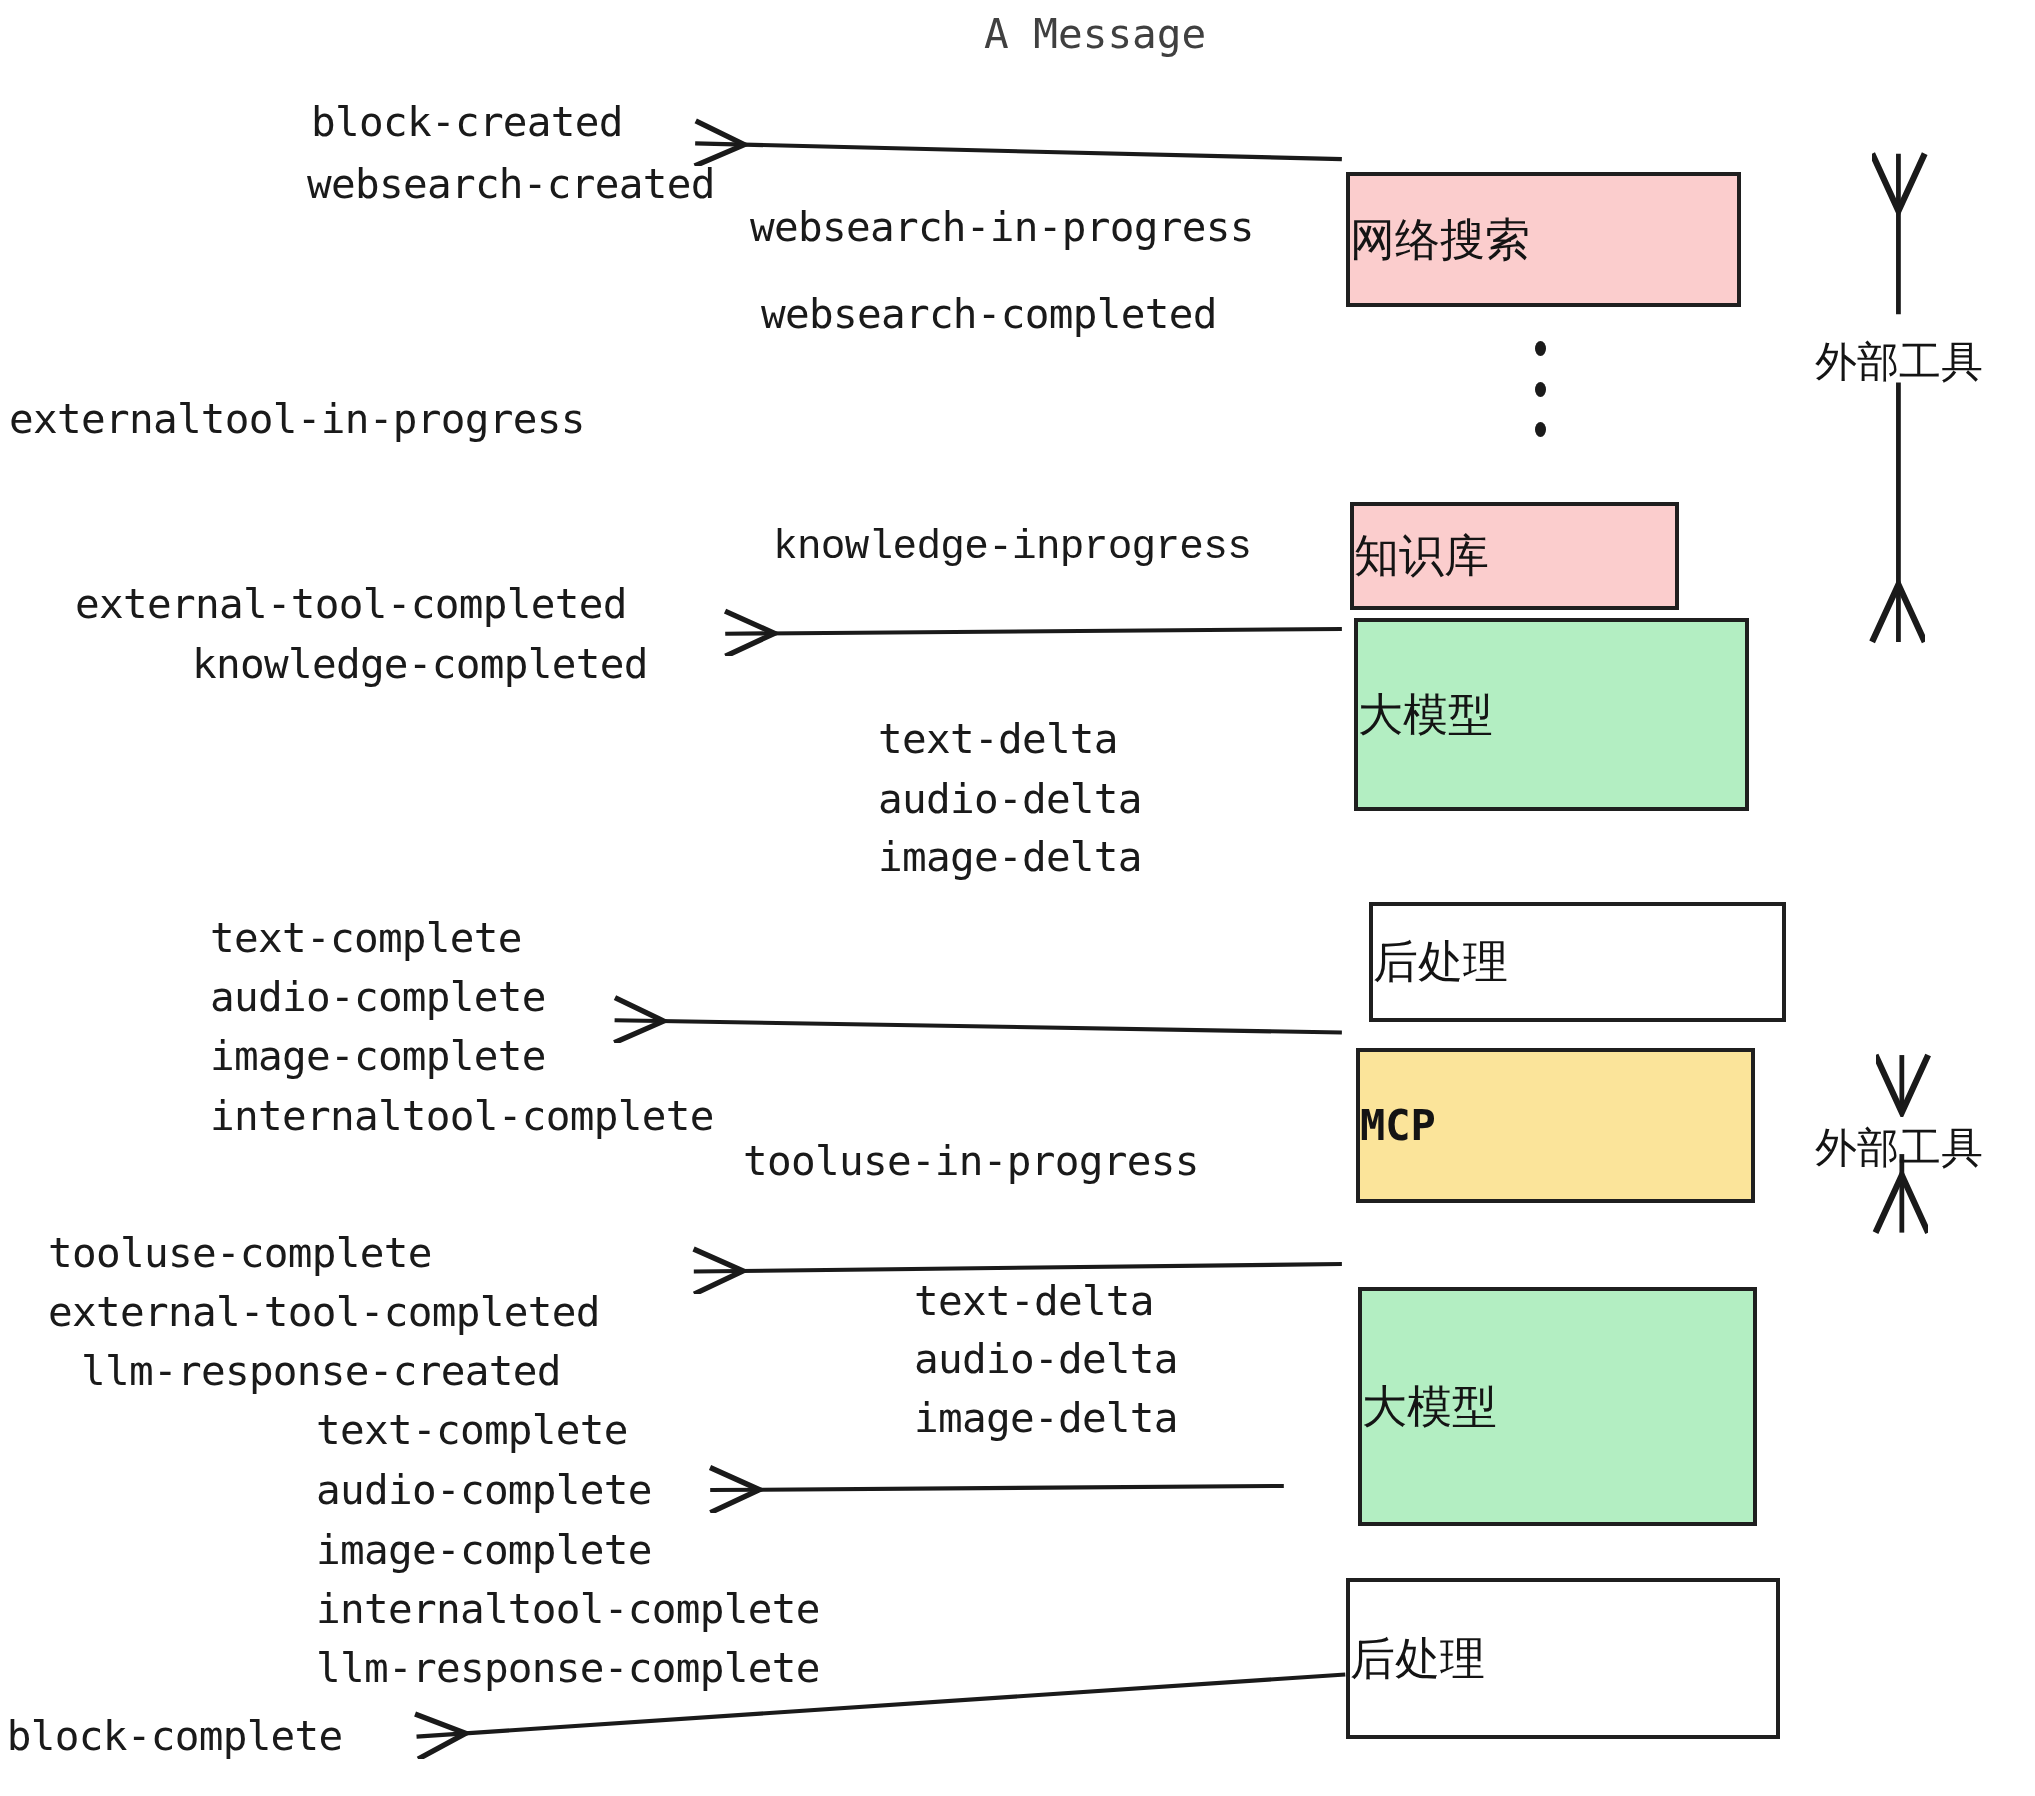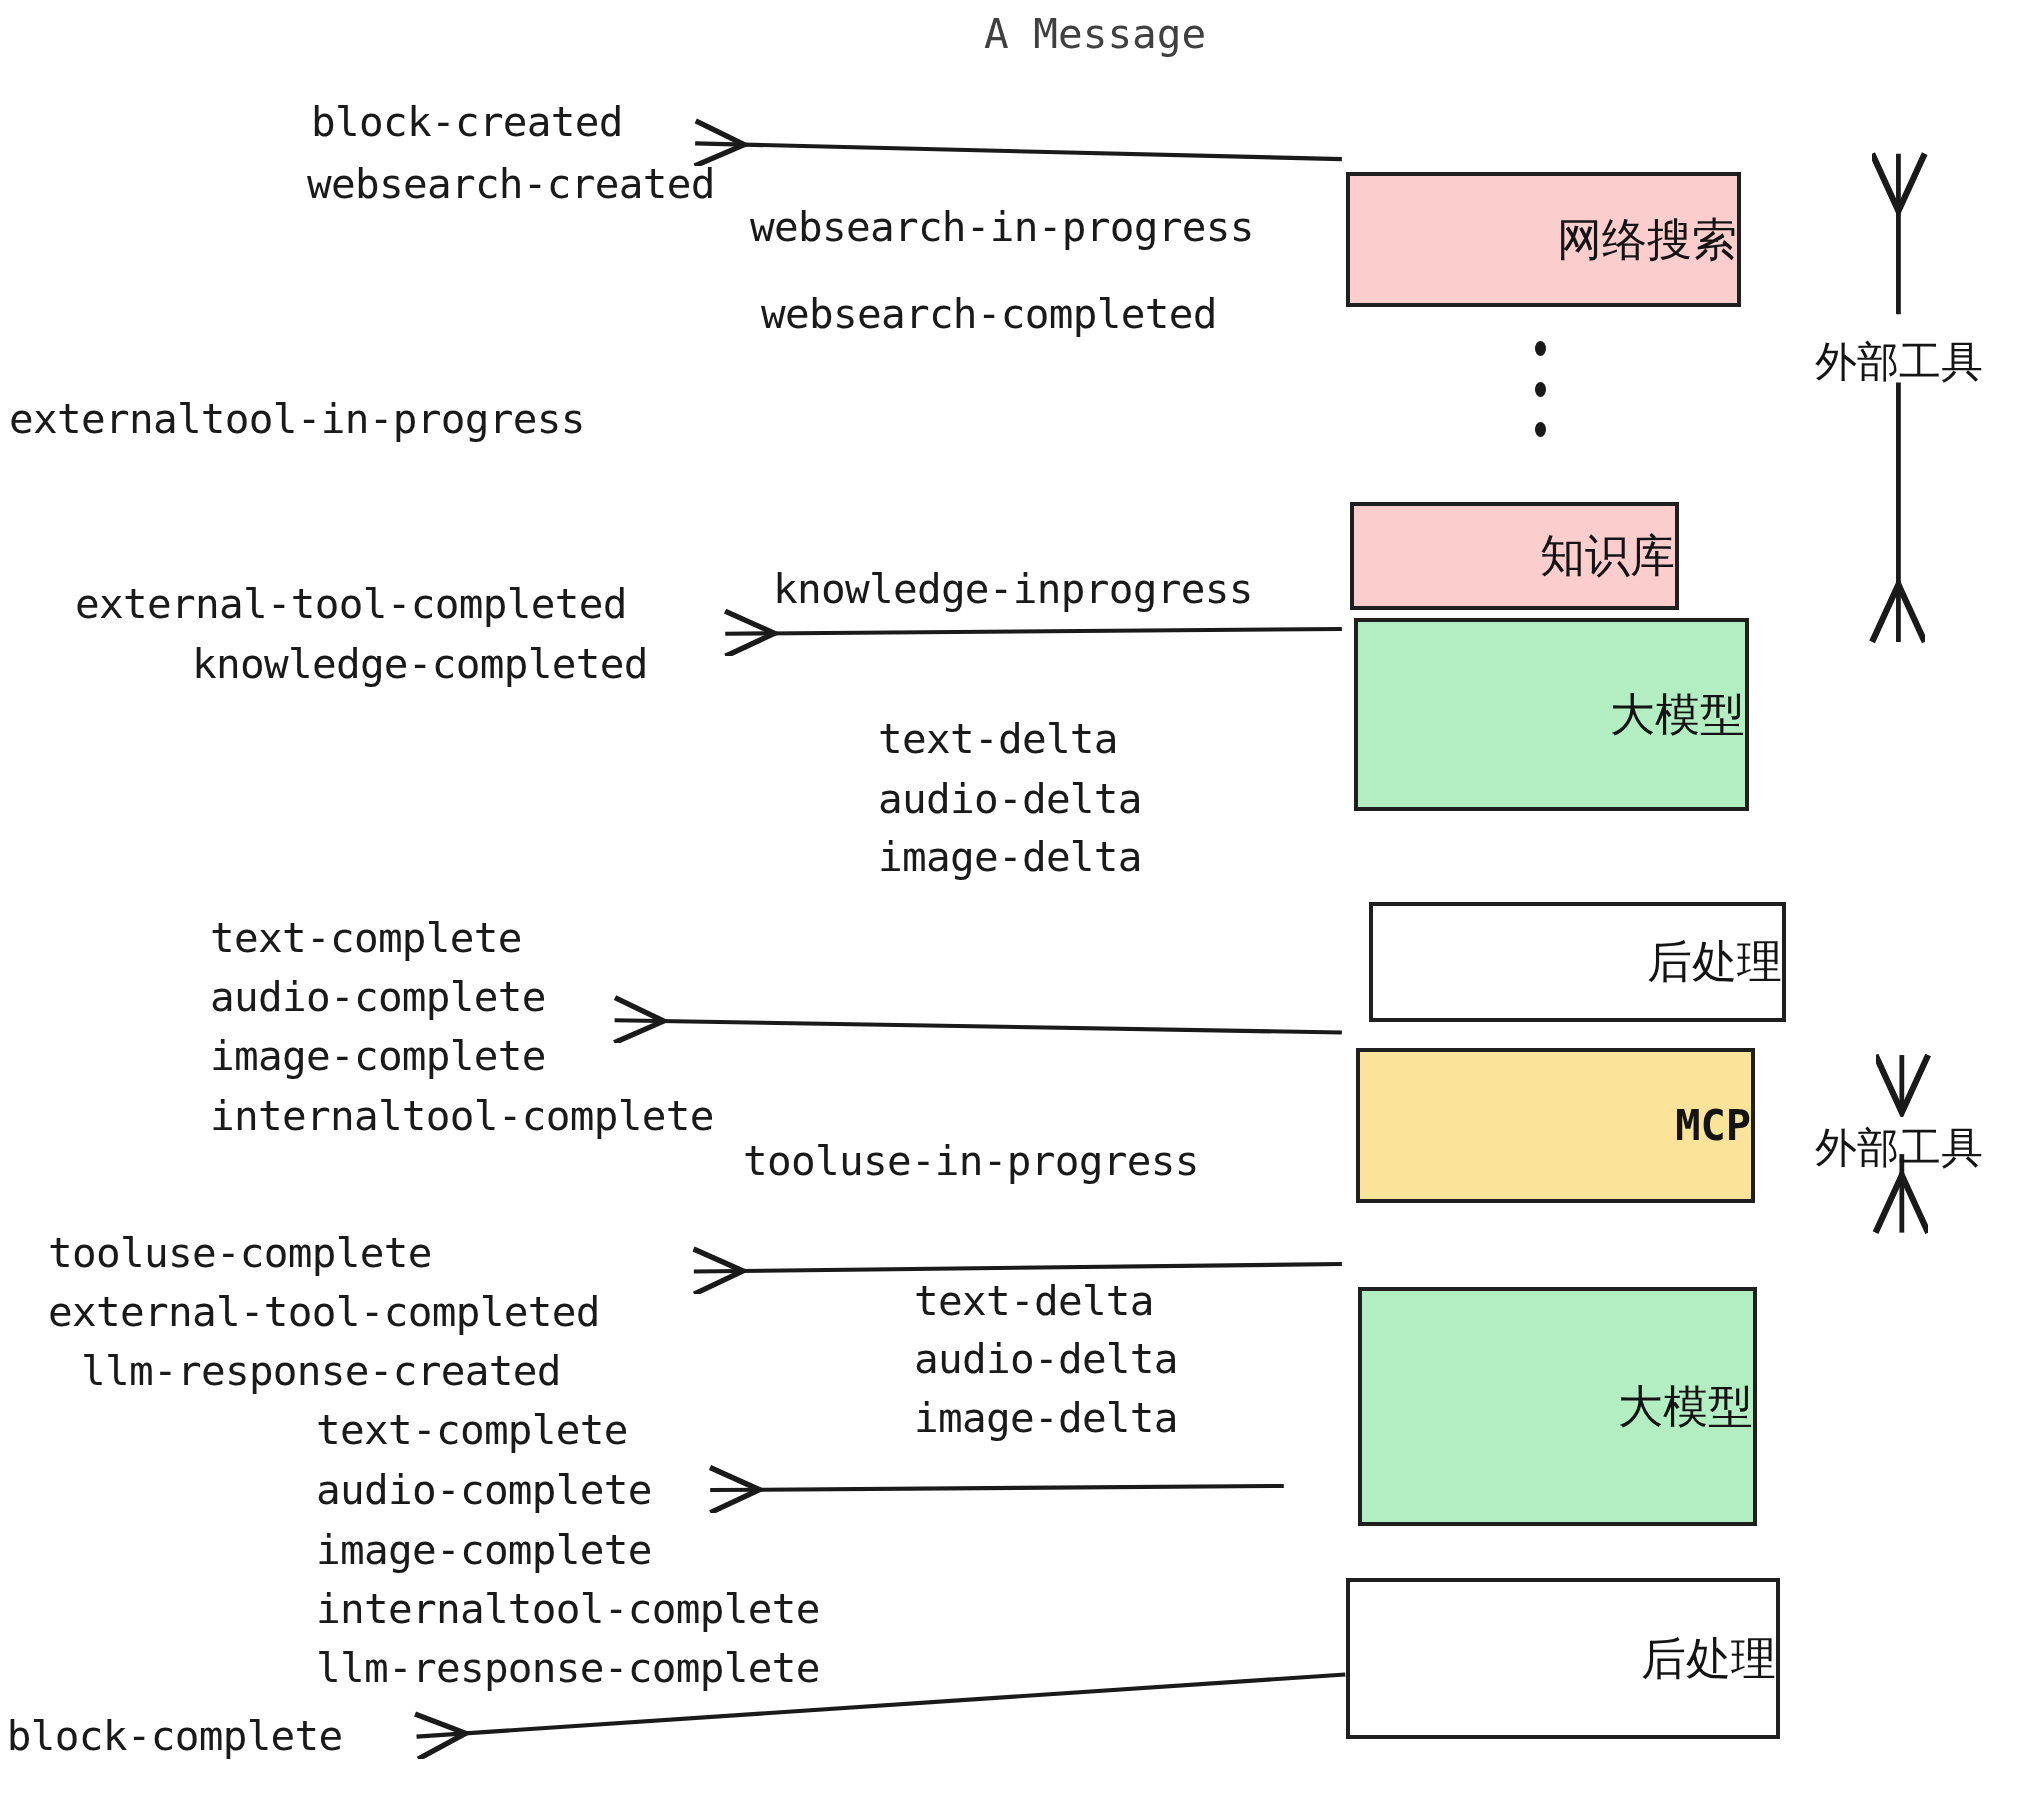--- a/index.html
+++ b/index.html
@@ -31,21 +31,21 @@
     color: #404040;
     white-space: nowrap;
     line-height: 1;
   }
   .box {
     position: absolute;
     border: 4.8px solid #1f1f1f;
     box-sizing: border-box;
     display: flex;
     align-items: center;
-    justify-content: flex-end;
+    justify-content: flex-start;
     color: #141414;
     font-family: "DejaVu Sans", "Liberation Sans", sans-serif;
     font-size: 45px;
     font-weight: 400;
   }
   .box.mono {
     font-family: "DejaVu Sans Mono", "Liberation Mono", monospace;
     font-size: 42px;
     font-weight: bold;
   }
@@ -143,21 +143,21 @@
       <div class="vlabel" style="left: 1815px; top: 341px;">外部工具</div>
       <div class="vlabel" style="left: 1815px; top: 1127px;">外部工具</div>
     </div>
 
   <div id="events">
       <div class="evt" style="left: 311px; top: 102px;">block-created</div>
       <div class="evt" style="left: 307px; top: 164px;">websearch-created</div>
       <div class="evt" style="left: 750px; top: 207px;">websearch-in-progress</div>
       <div class="evt" style="left: 761px; top: 294px;">websearch-completed</div>
       <div class="evt" style="left: 9px; top: 399px;">externaltool-in-progress</div>
-      <div class="evt" style="left: 773px; top: 569px;">knowledge-inprogress</div>
+      <div class="evt" style="left: 773px; top: 527px; font-family: Liberation Mono, monospace;">knowledge-inprogress</div>
       <div class="evt" style="left: 75px; top: 584px;">external-tool-completed</div>
       <div class="evt" style="left: 192px; top: 644px;">knowledge-completed</div>
       <div class="evt" style="left: 878px; top: 719px;">text-delta</div>
       <div class="evt" style="left: 878px; top: 779px;">audio-delta</div>
       <div class="evt" style="left: 878px; top: 837px;">image-delta</div>
       <div class="evt" style="left: 210px; top: 918px;">text-complete</div>
       <div class="evt" style="left: 210px; top: 977px;">audio-complete</div>
       <div class="evt" style="left: 210px; top: 1036px;">image-complete</div>
       <div class="evt" style="left: 210px; top: 1096px;">internaltool-complete</div>
       <div class="evt" style="left: 743px; top: 1141px;">tooluse-in-progress</div>

